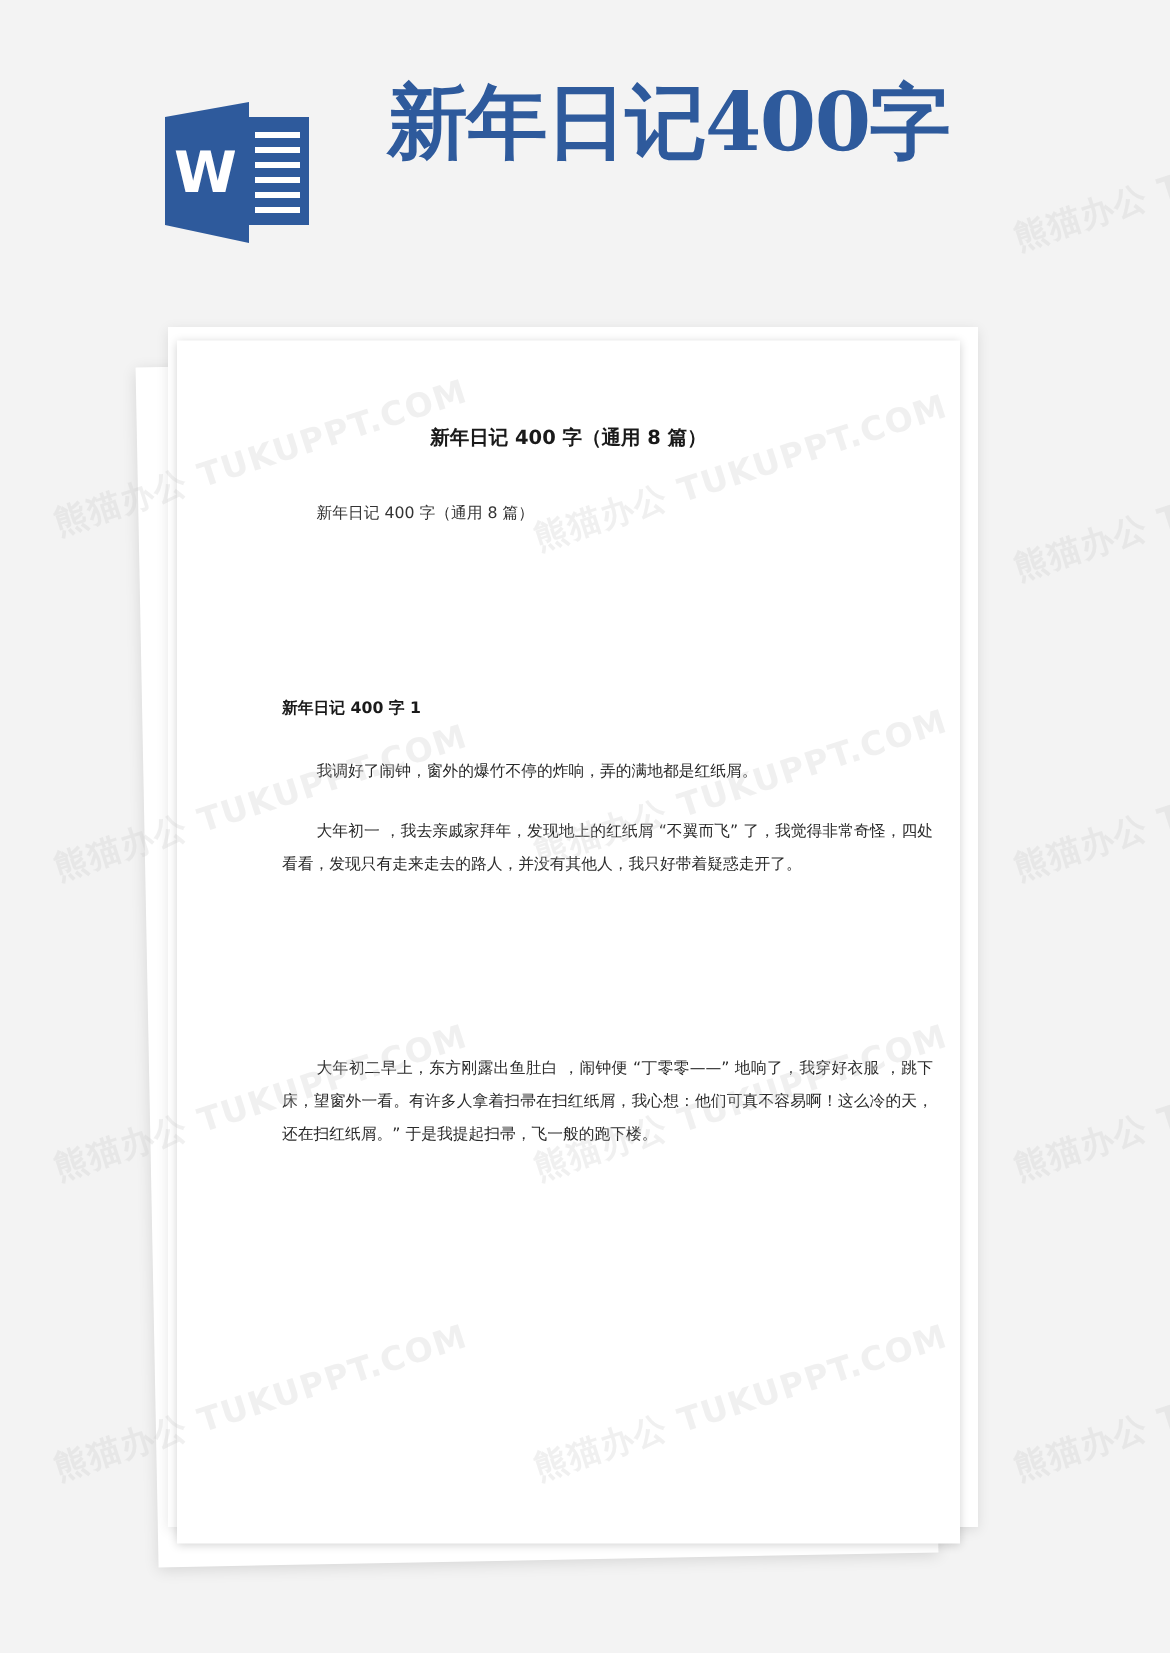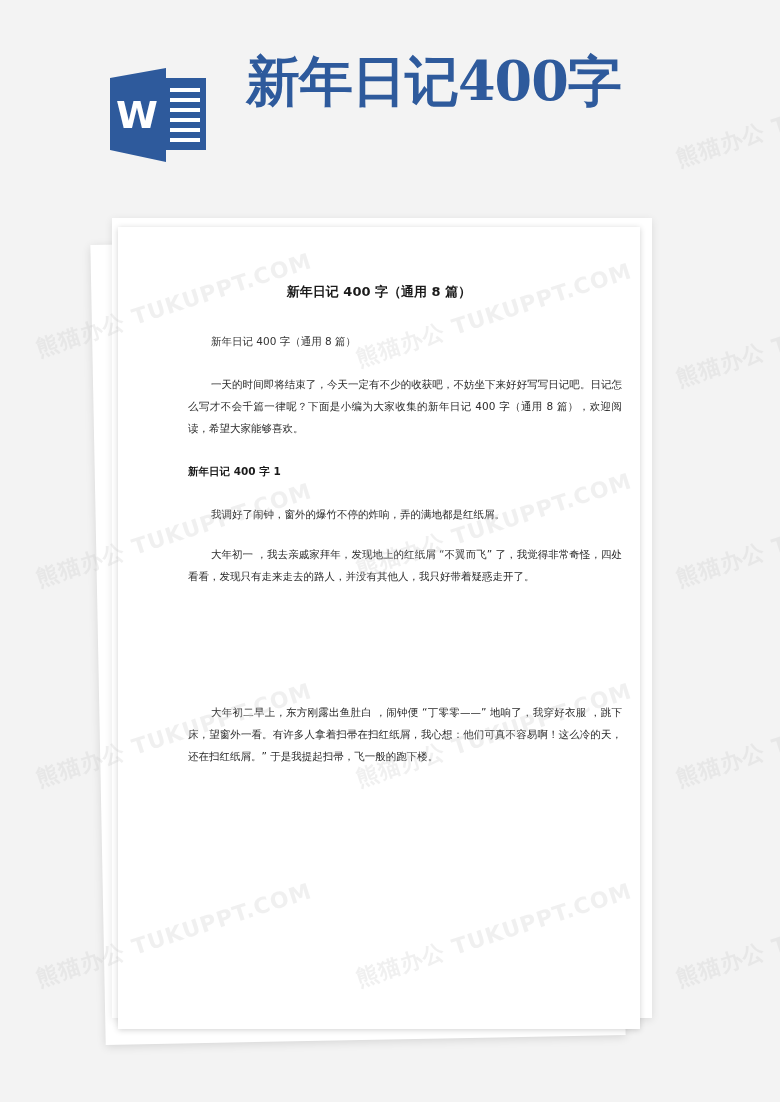--- a/index.html
+++ b/index.html
@@ -21,21 +21,21 @@
     }
     .word-icon {
       position: absolute;
       left: 108px;
       top: 68px;
       width: 100px;
       height: 94px;
     }
     .header-title {
       position: absolute;
-      left: 246px;
+      left: 258px;
       top: 52px;
       color: #2e5a9c;
       font-family: "DejaVu Serif", "Liberation Serif", serif;
       font-weight: bold;
       font-size: 54px;
       line-height: 58px;
       letter-spacing: -1px;
     }
     .header-title div { white-space: nowrap; }
 
@@ -144,21 +144,20 @@
   </div>
 </div>
 
 <div class="page-back"></div>
 <div class="page-back2"></div>
 
 <div class="page">
   <div class="doc-title">新年日记 400 字（通用 8 篇）</div>
   <div class="doc-subtitle">新年日记 400 字（通用 8 篇）</div>
 
-  <div class="para" style="top:146px;">一天的时间即将结束了，今天一定有不少的收获吧，不妨坐下来好好写写日记吧。日记怎么写才不会千篇一律呢？下面是小编为大家收集的新年日记 400 字（通用 8 篇），欢迎阅读，希望大家能够喜欢。</div>
 
   <div class="section-heading" style="top:238px;text-align:right;">新年日记 400 字 1</div>
 
   <div class="para" style="top:276px;">我调好了闹钟，窗外的爆竹不停的炸响，弄的满地都是红纸屑。</div>
   <div class="para" style="top:316px;">大年初一 ，我去亲戚家拜年，发现地上的红纸屑 “不翼而飞” 了，我觉得非常奇怪，四处看看，发现只有走来走去的路人，并没有其他人，我只好带着疑惑走开了。</div>
   <div class="para" style="top:474px;">大年初二早上，东方刚露出鱼肚白 ，闹钟便 “丁零零——” 地响了，我穿好衣服 ，跳下床，望窗外一看。有许多人拿着扫帚在扫红纸屑，我心想：他们可真不容易啊！这么冷的天，还在扫红纸屑。” 于是我提起扫帚，飞一般的跑下楼。</div>
 </div>
 
 <div class="wm" style="left:30px; top:290px;">熊猫办公 TUKUPPT.COM</div>
 <div class="wm" style="left:350px; top:300px;">熊猫办公 TUKUPPT.COM</div>

